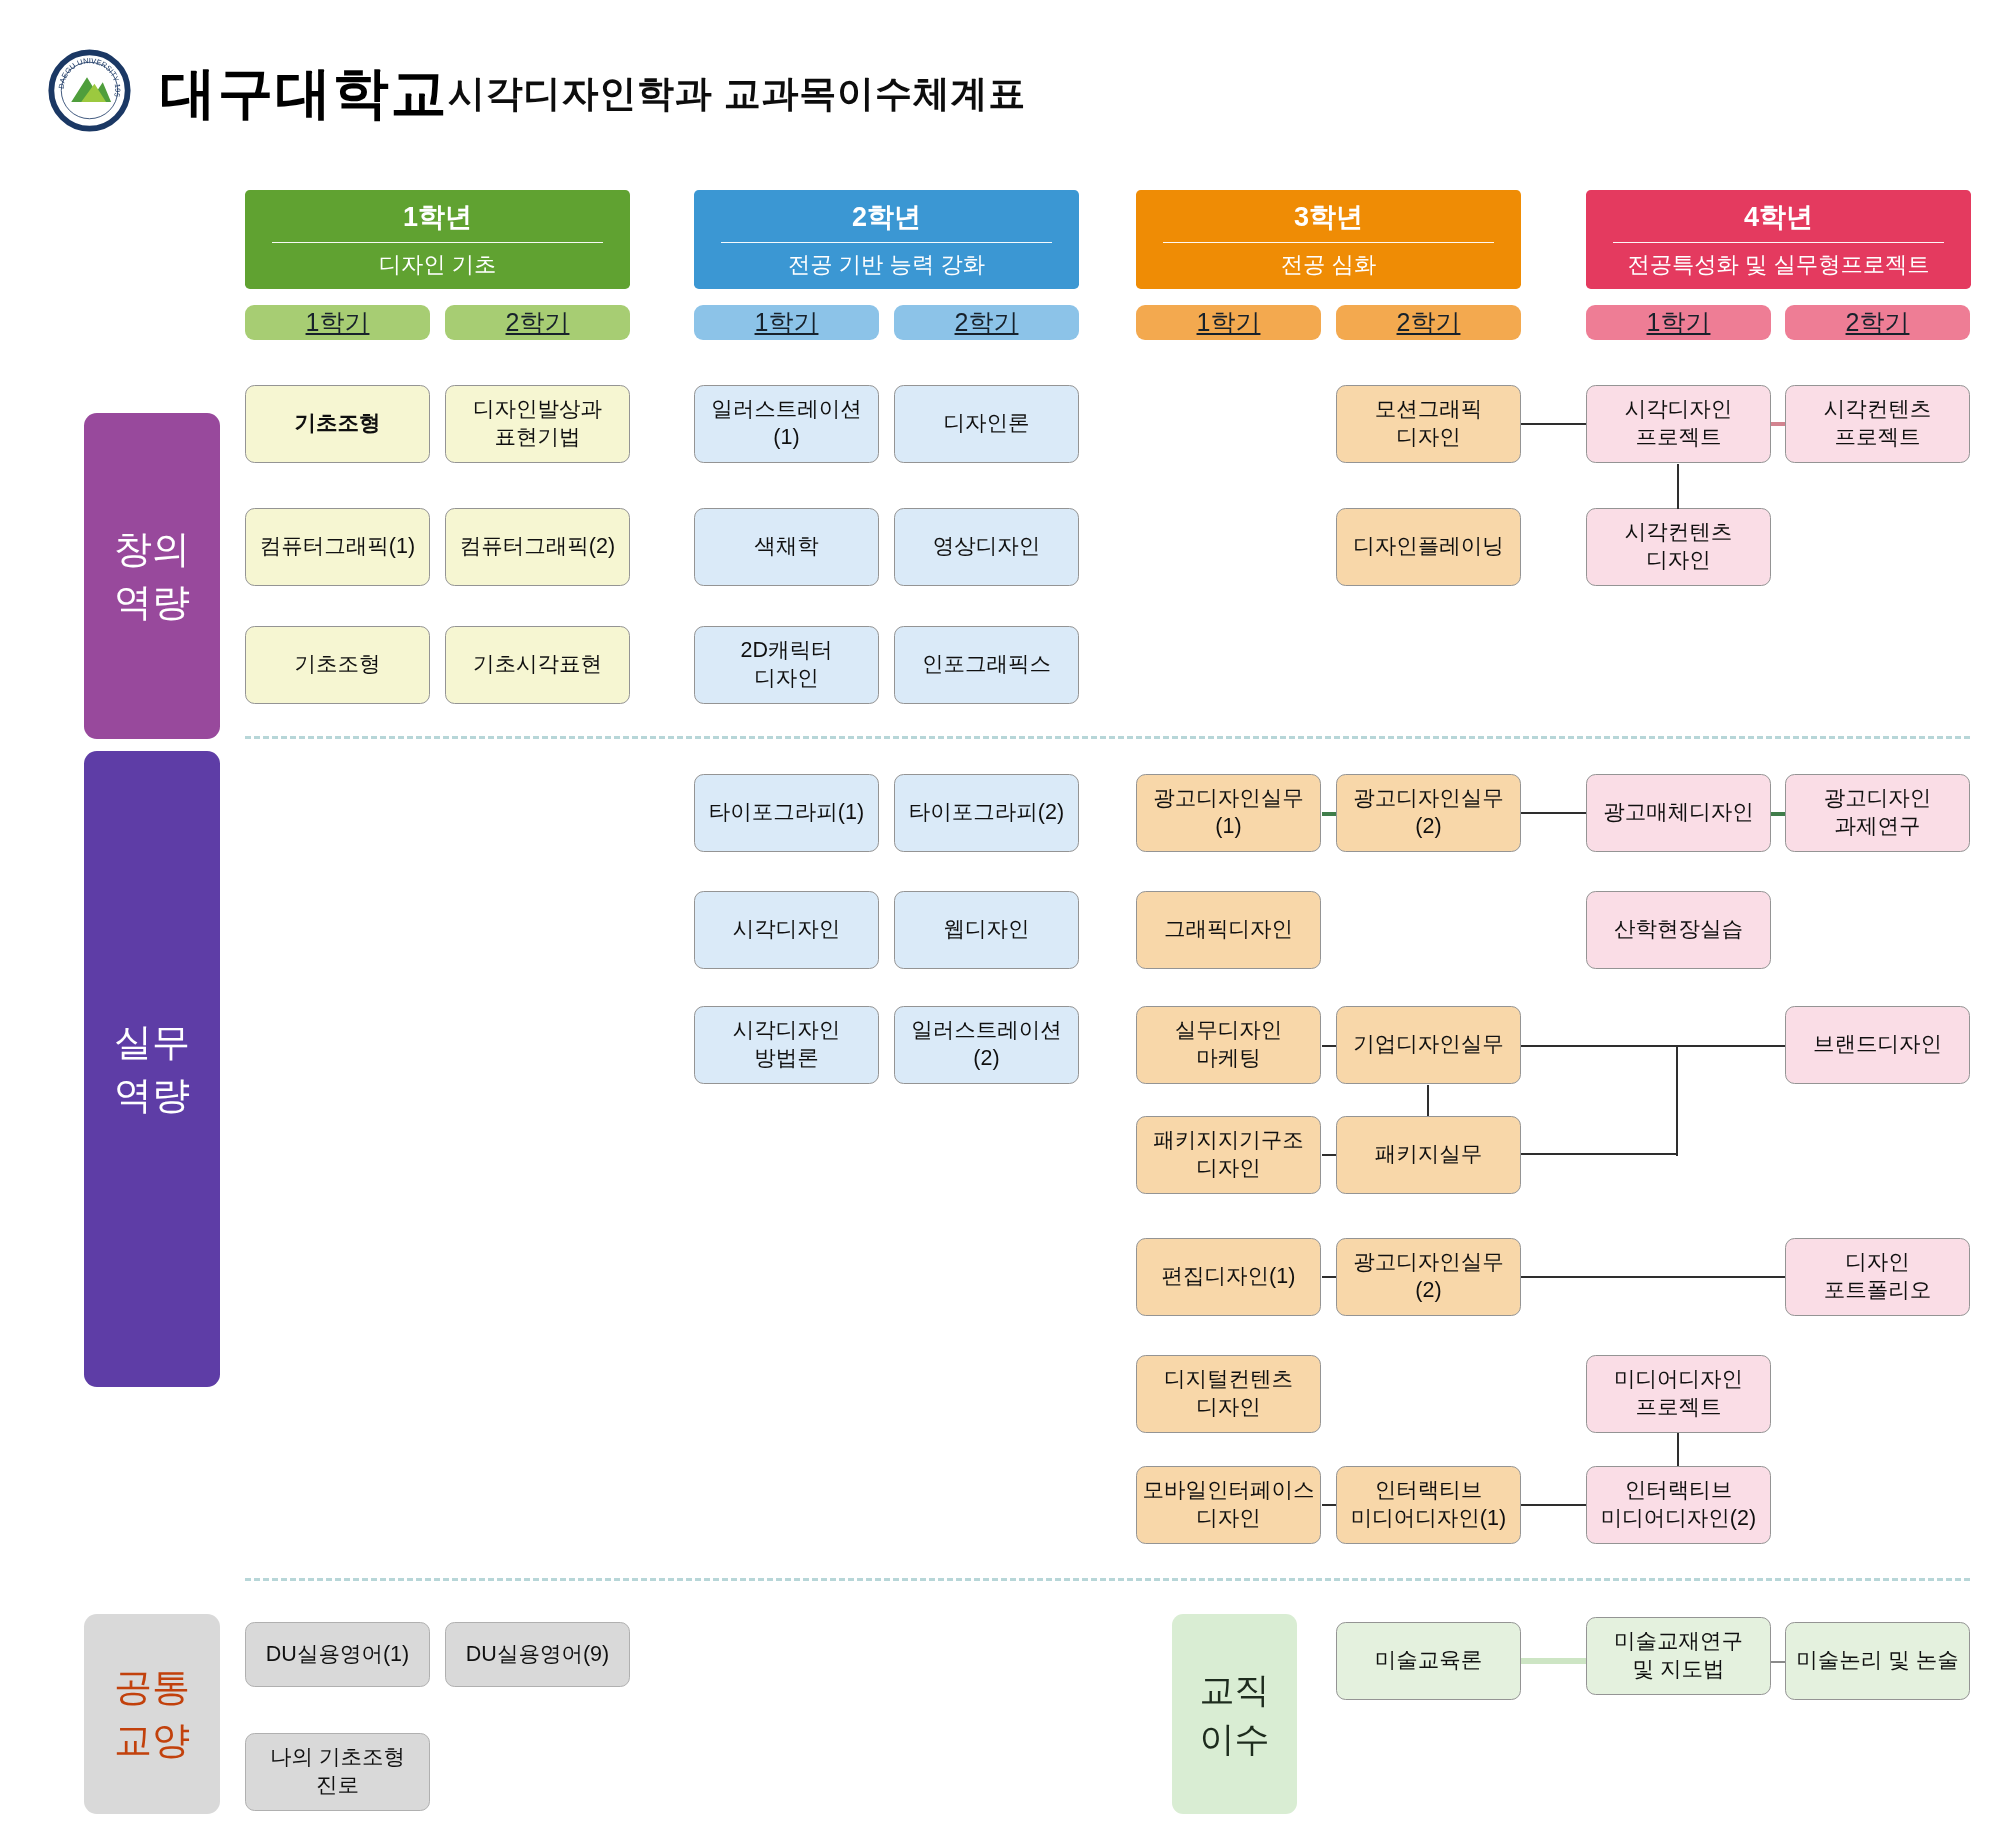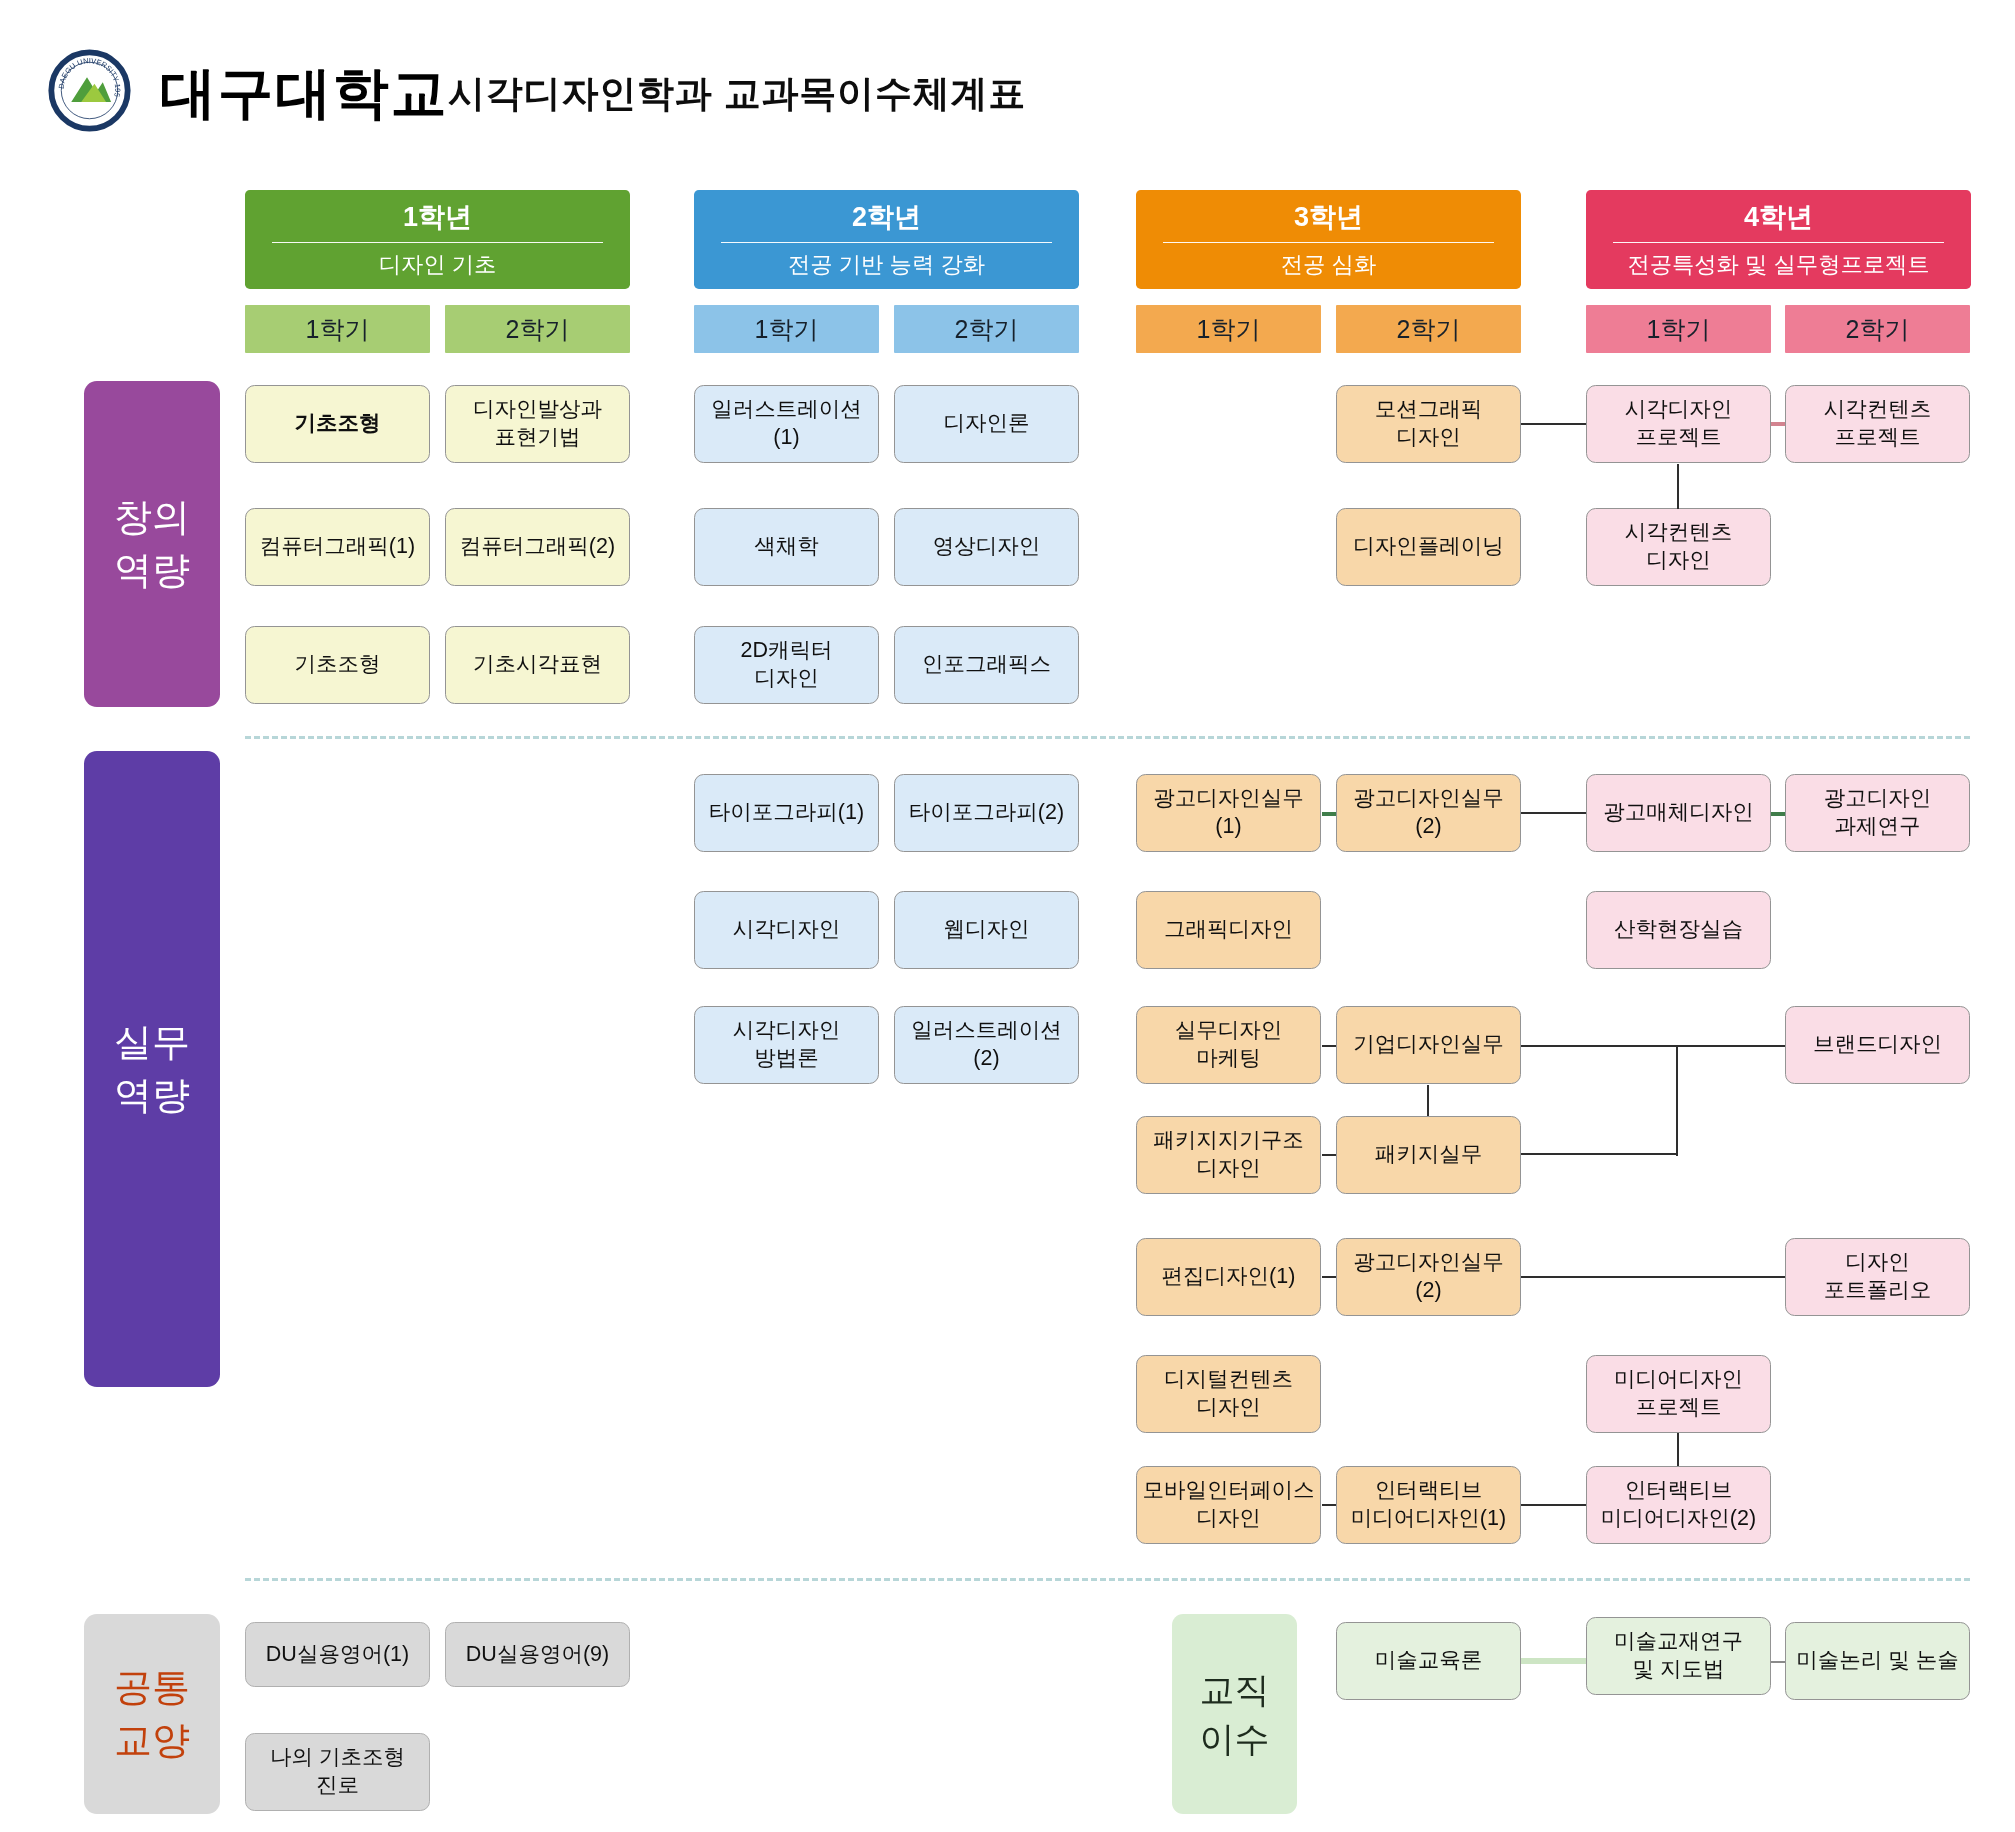--- a/index.html
+++ b/index.html
@@ -20,31 +20,31 @@
   
   .year-header{
     position:absolute;width:385px;height:99px;border-radius:4.8px;
     display:flex;flex-direction:column;align-items:center;justify-content:center;gap:6.4px;color:#fff;
   }
   .year-header .yr{font-size:27px;font-weight:600;}
   .year-header .rule{width:86%;height:1.6px;background:rgba(255,255,255,.95);}
   .year-header .theme{font-size:22.3px;font-weight:400;}
   .yh1{background:#60a231;} .yh2{background:#3b97d3;} .yh3{background:#ef8c05;} .yh4{background:#e43a5f;}
   .sem{
-    position:absolute;width:185px;height:48px;border-radius:1px;
-    display:flex;align-items:center;justify-content:center;font-size:25px;color:#17212b;font-weight:500;
+    position:absolute;width:185px;height:35px;border-radius:9px;
+    display:flex;align-items:center;justify-content:center;font-size:25px;color:#17212b;font-weight:500;text-decoration:underline;
   }
   .sem-y1{background:#a7cd73;} .sem-y2{background:#8cc3e8;} .sem-y3{background:#f3a94f;} .sem-y4{background:#ee7d95;}
   
   .sidebar{
     position:absolute;width:136px;border-radius:12.8px;
     display:flex;align-items:center;justify-content:center;text-align:center;
     font-size:38px;line-height:1.4;white-space:pre-line;color:#fff;font-weight:500;
   }
-  .sb-creative{background:#98499c;}
+  .sb-creative{background:#98499c;margin-top:32px;}
   .sb-practical{background:#5e3da6;}
   .sb-liberal{background:#d9d9d9;color:#c2410c;}
   .teaching-box{
     position:absolute;left:1172px;top:1614px;width:125px;height:200px;border-radius:11.2px;background:#d9edd3;
     display:flex;align-items:center;justify-content:center;text-align:center;
     font-size:35px;line-height:1.4;white-space:pre-line;color:#1d2b1d;font-weight:500;
   }
   
   .course{
     position:absolute;width:185px;height:78px;box-sizing:border-box;

